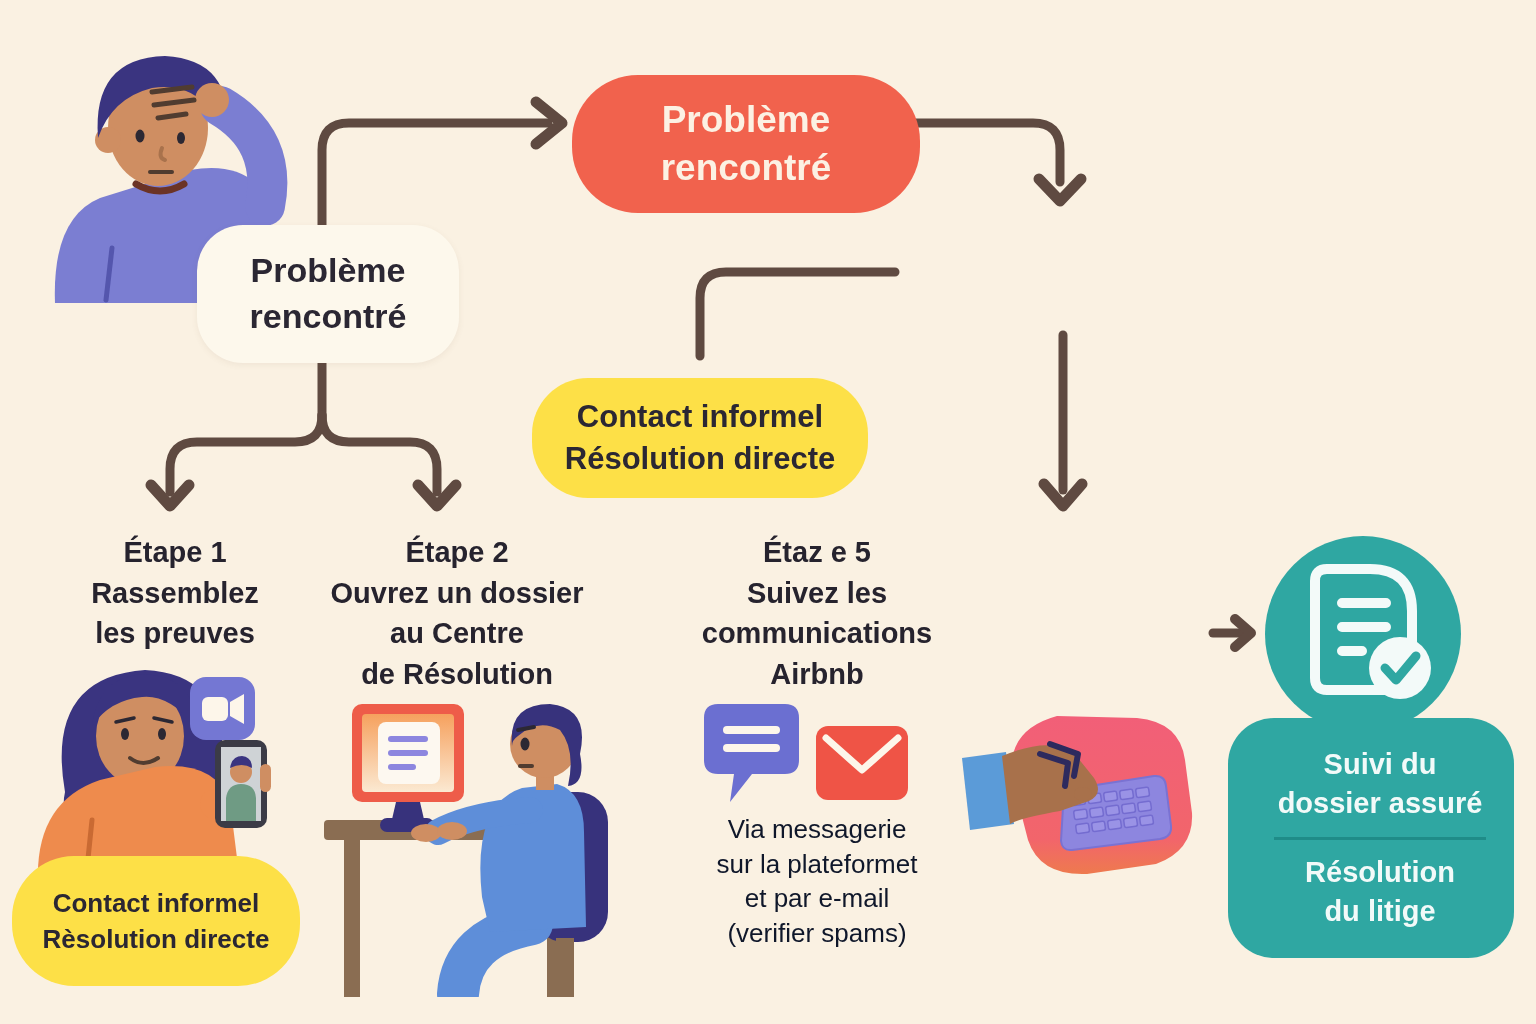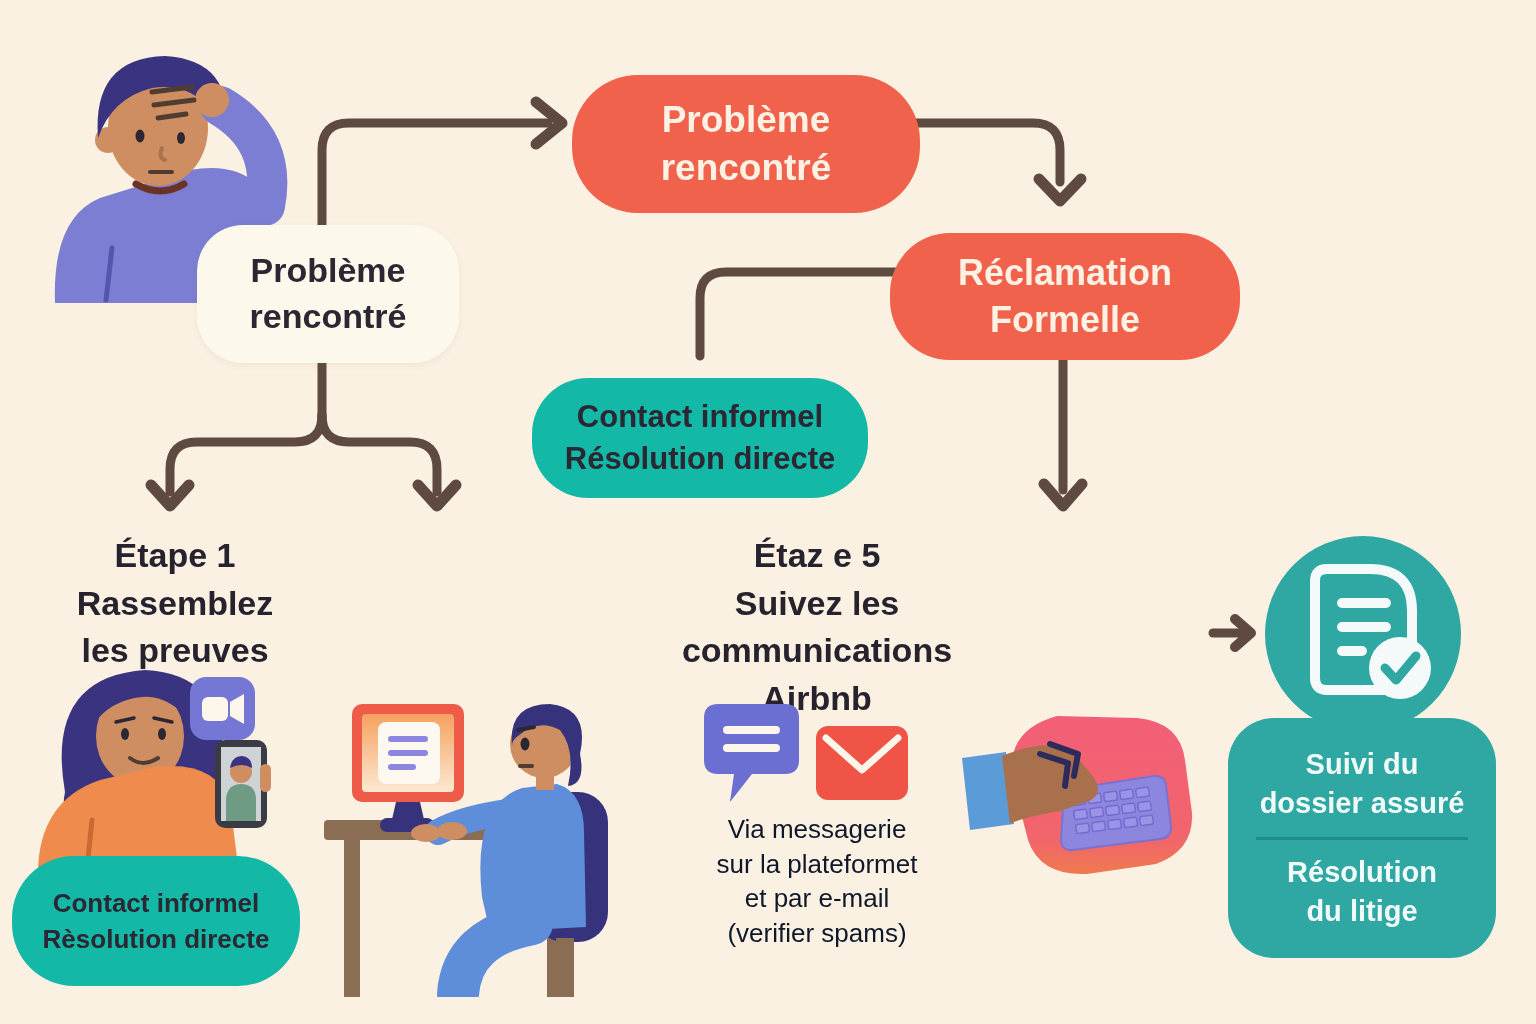--- a/index.html
+++ b/index.html
@@ -9,42 +9,42 @@
     font-family:"Liberation Sans", sans-serif;
     color:#2b2733;
   }
   .abs{position:absolute;}
   .multiline{white-space:pre-line;}
   .node{
     display:flex; align-items:center; justify-content:center;
     text-align:center; font-weight:bold;margin-top:20px;
   }
   .coral{ background:#f1624d; color:#fcf1e3; }
-  .yellow{ background:#14b8a6; color:#2b2733; }
+  .yellow{ background:#fde047; color:#2b2733; }
   .bubble{
     background:#fdf8ec; color:#2b2733; border-radius:46px;
     box-shadow:0 2px 6px rgba(120,90,60,.08);
   }
   .problem-box{ left:572px; top:55px; width:348px; height:138px; border-radius:66px; font-size:37px; line-height:1.3;}
   .claim-box{ left:890px; top:213px; width:350px; height:127px; border-radius:60px; font-size:36px; line-height:1.3;}
   .informal-box{ left:532px; top:358px; width:336px; height:120px; border-radius:56px; font-size:31px; line-height:1.35;}
   .informal-bottom{ left:12px; top:836px; width:288px; height:130px; border-radius:62px; font-size:26px; line-height:1.4;}
   .speech{ left:197px; top:205px; width:262px; height:138px; font-size:34px; line-height:1.35; font-weight:bold;}
   .step-title{
-    top:532px; text-align:center; font-weight:bold; font-size:34px; line-height:1.40; color:#26232e;
+    top:532px; text-align:center; font-weight:bold; font-size:29px; line-height:1.40; color:#26232e;
   }
   .caption{
     left:672px; top:812px; width:290px; text-align:center;
     font-size:26px; line-height:1.33; font-weight:500; color:#0f172a;
   }
   .outcome-box{
     left:1228px; top:718px; width:268px; height:240px; border-radius:46px;
     background:#2fa7a2; color:#f2faf9;
     display:flex; flex-direction:column; align-items:center; justify-content:center;
-    text-align:center; font-weight:bold; font-size:29px; line-height:1.35;
+    text-align:center; font-weight:bold; font-size:29px; line-height:1.35;padding-left:18px;
   }
   .outcome-divider{ width:212px; height:3px; background:#1f8c88; margin:13px 0; border:none;}
   svg{display:block;}
 </style>
 </head>
 <body>
 
 <div class="canvas">
 
   <svg class="abs" style="left:0;top:0" width="1536" height="1024" viewBox="0 0 1536 1024" fill="none" stroke="#5f4a41" stroke-linecap="round" stroke-linejoin="round">
@@ -81,32 +81,32 @@
 
   <div class="abs node bubble speech">
     <span class="multiline">Problème
 rencontré</span>
   </div>
 
   <div class="abs node coral problem-box">
     <span class="multiline">Problème
 rencontré</span>
   </div>
-  <div class="abs node coral claim-box">
-    <span class="multiline">Réclamation
-Formelle</span>
-  </div>
   <div class="abs node yellow informal-box">
     <span class="multiline">Contact informel
 Résolution directe</span>
   </div>
 
   <div class="abs step-title multiline" style="left:55px;width:240px">Étape 1
 Rassemblez
 les preuves</div>
+  <div class="abs step-title multiline" style="left:312px;width:290px">Étape 2
+Ouvrez un dossier
+au Centre
+de Résolution</div>
   <div class="abs step-title multiline" style="left:672px;width:290px">Étaz e 5
 Suivez les
 communications
 Airbnb</div>
 
   <svg class="abs" style="left:30px;top:652px" width="275" height="230" viewBox="0 0 275 230">
     <path d="M35 140 Q15 25 115 18 Q202 22 192 125 Q198 178 158 188 L58 188 Q28 172 35 140 Z" fill="#3a3480"></path>
     <ellipse cx="110" cy="84" rx="44" ry="50" fill="#cf8e62"></ellipse>
     <path d="M62 74 Q68 24 115 22 Q166 26 166 74 Q138 42 112 45 Q80 48 62 74 Z" fill="#3a3480"></path>
     <ellipse cx="95" cy="82" rx="4" ry="6" fill="#2c2833"></ellipse>

